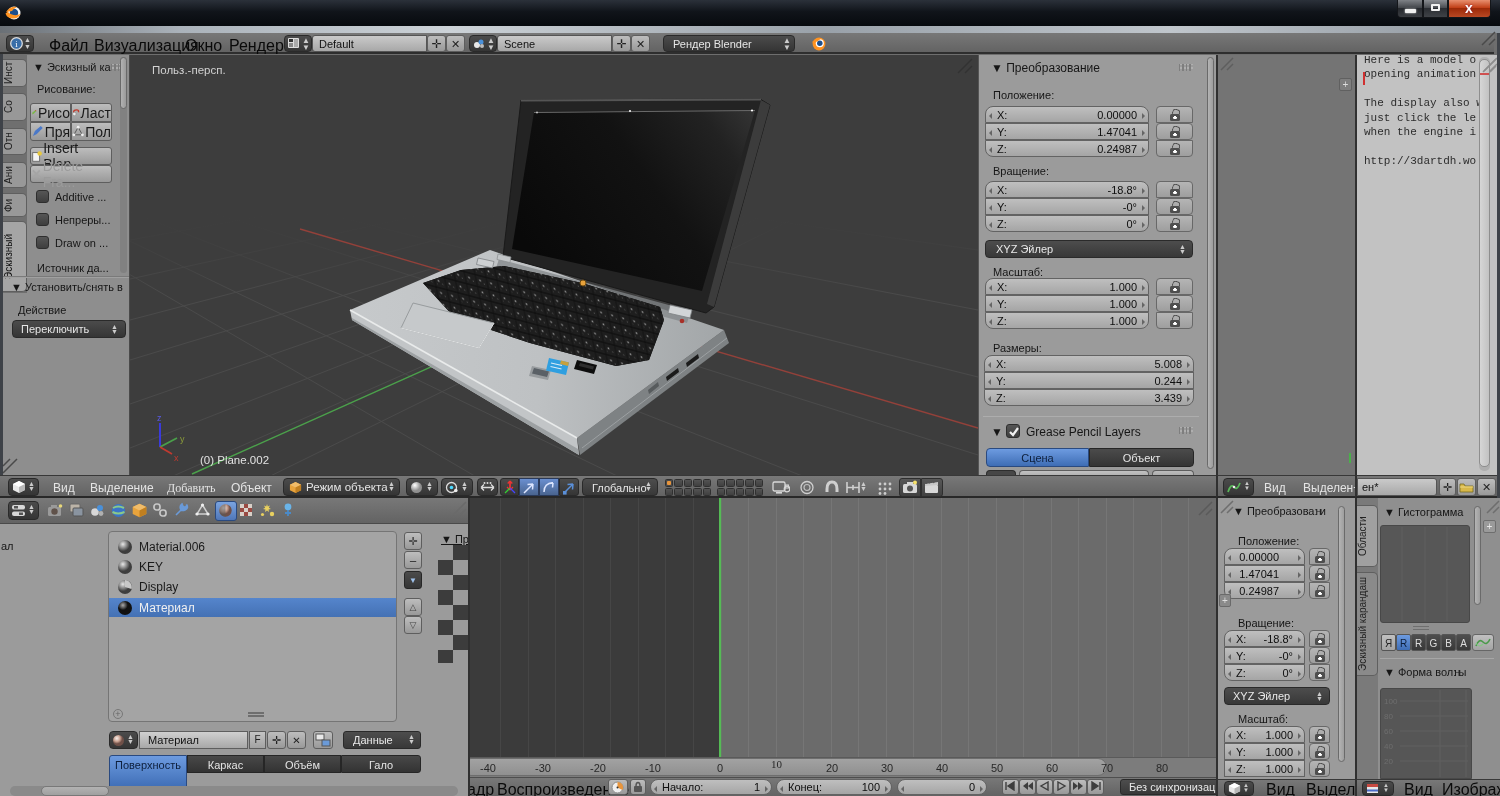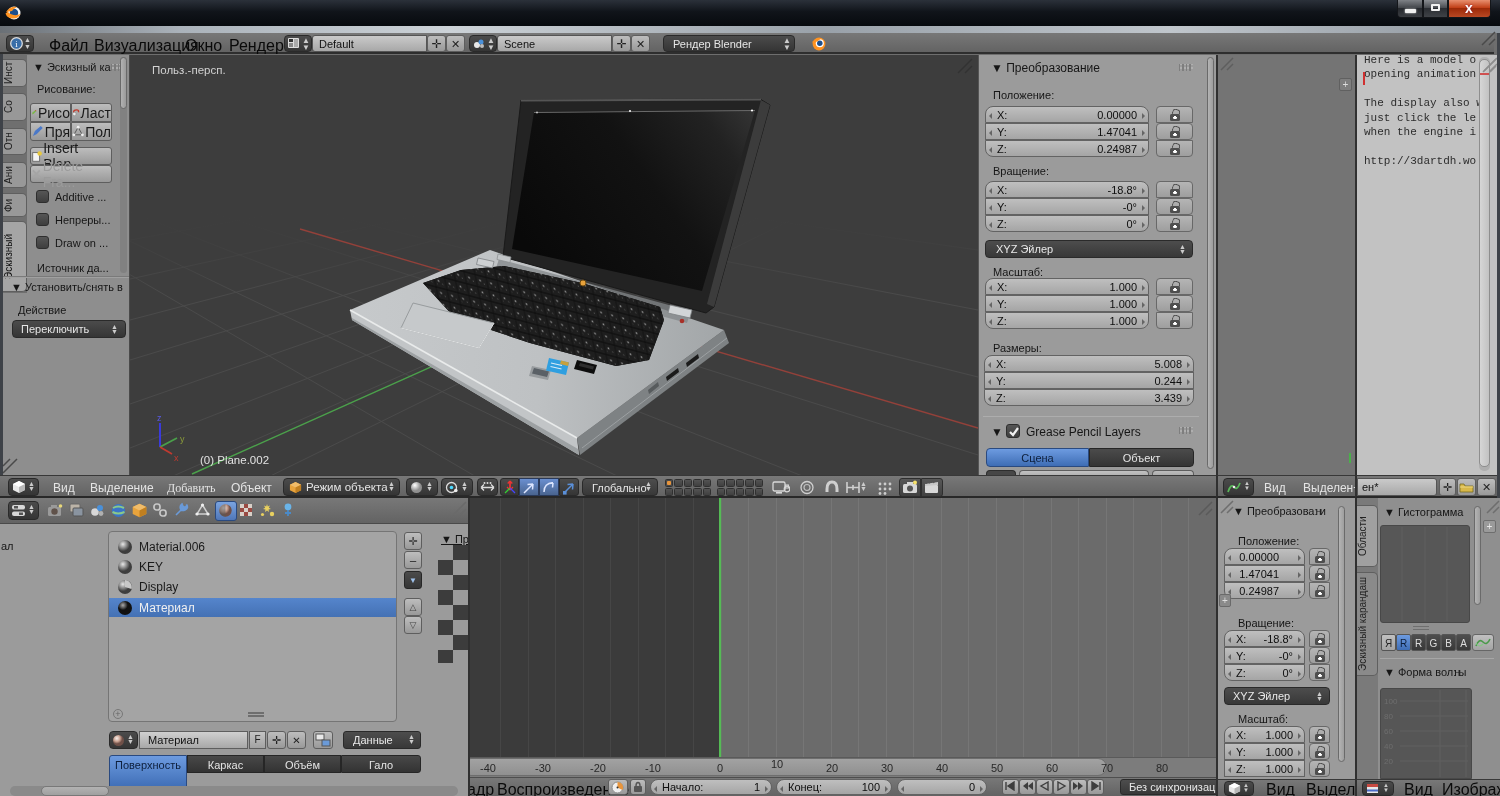--- a/index.html
+++ b/index.html
@@ -718,21 +718,21 @@
     <rect x="249" y="0" width="2.2" height="259" fill="#55bb55"></rect>
   </svg>
 
   <div class="f" style="left:0;top:259px;width:748px;height:20px;background:#7c7c7c;border-top:1px solid #5a5a5a;"></div>
   <div class="f" style="left:-8px;top:260px;width:645px;height:18px;background:linear-gradient(#a2a2a2,#909090);border:1px solid #6e6e6e;border-radius:9px;"></div>
   <div class="f num" style="left:10px;top:264px;">-40</div>
   <div class="f num" style="left:65px;top:264px;">-30</div>
   <div class="f num" style="left:120px;top:264px;">-20</div>
   <div class="f num" style="left:175px;top:264px;">-10</div>
   <div class="f num" style="left:247px;top:264px;">0</div>
-  <div class="f num" style="left:301px;top:260px;">10</div>
+  <div class="f num" style="left:301px;top:260px;font-family:Liberation Serif, serif;">10</div>
   <div class="f num" style="left:356px;top:264px;">20</div>
   <div class="f num" style="left:411px;top:264px;">30</div>
   <div class="f num" style="left:466px;top:264px;">40</div>
   <div class="f num" style="left:521px;top:264px;">50</div>
   <div class="f num" style="left:576px;top:264px;">60</div>
   <div class="f num" style="left:631px;top:264px;">70</div>
   <div class="f num" style="left:686px;top:264px;">80</div>
 
   <div class="f hdr" style="left:0;top:279px;width:748px;height:19px;border-top:1px solid #4e4e4e;">
     <div class="f htxt" style="left:-3px;top:3px;">адр</div>

